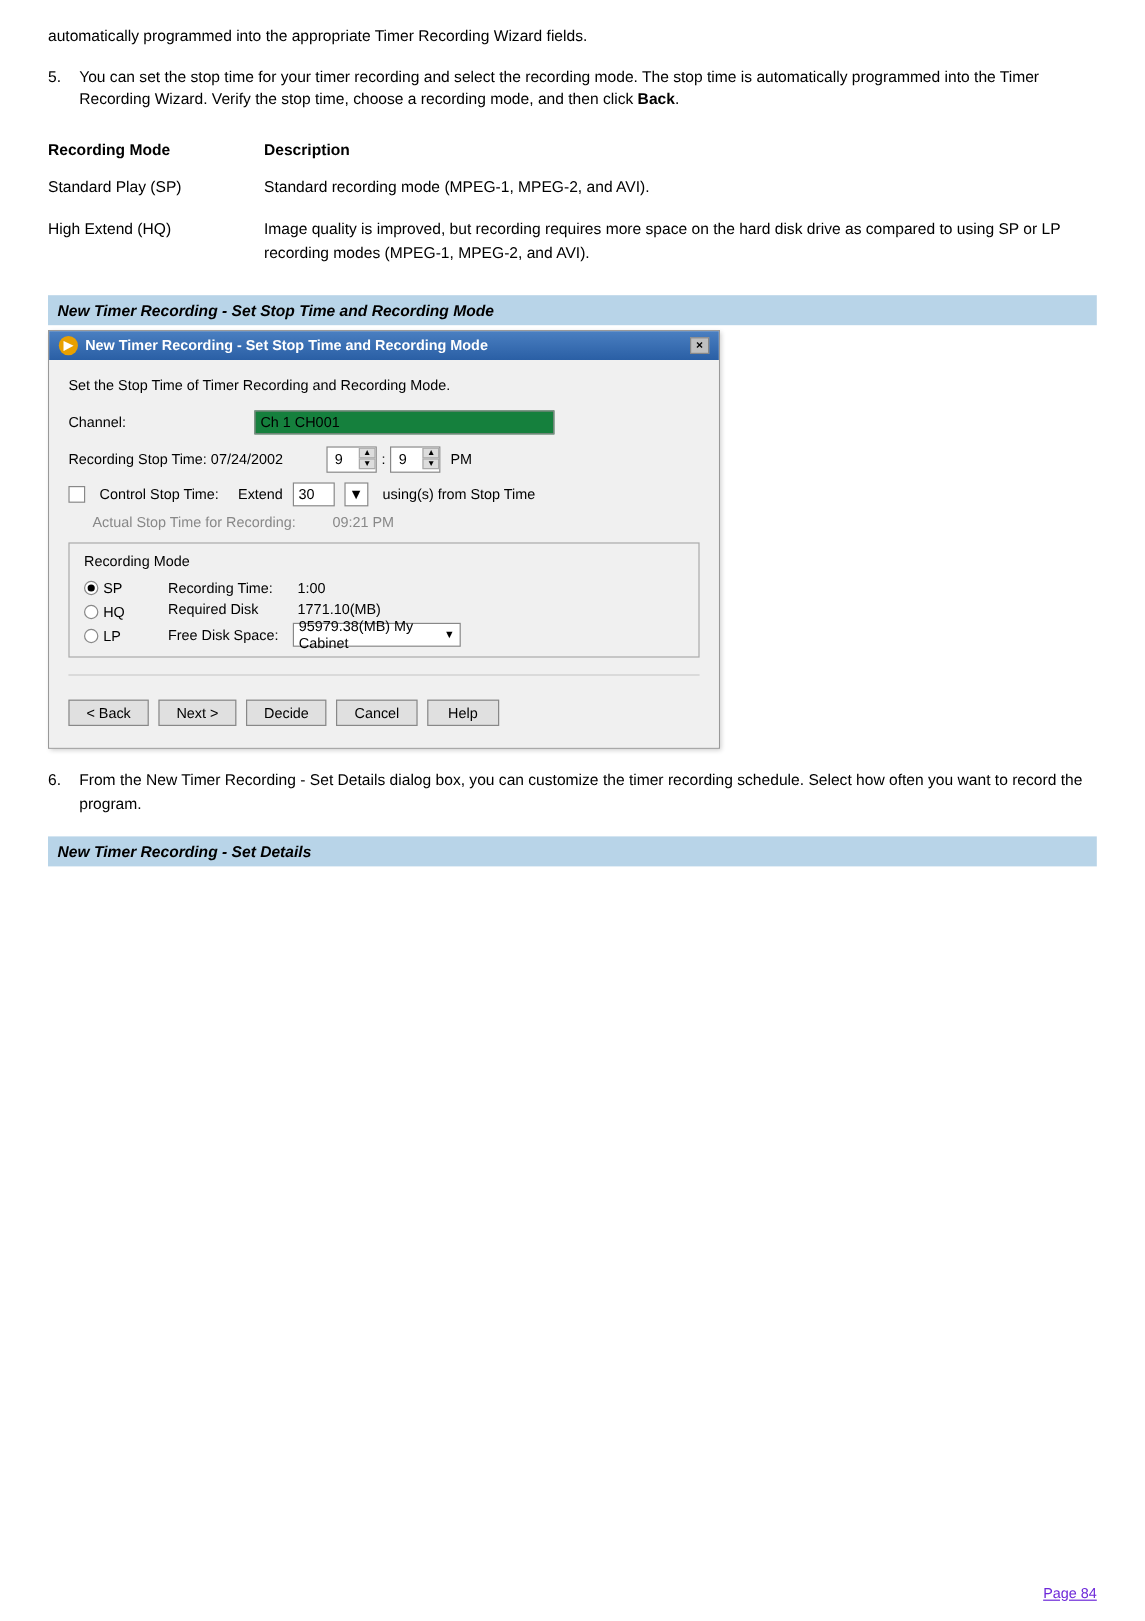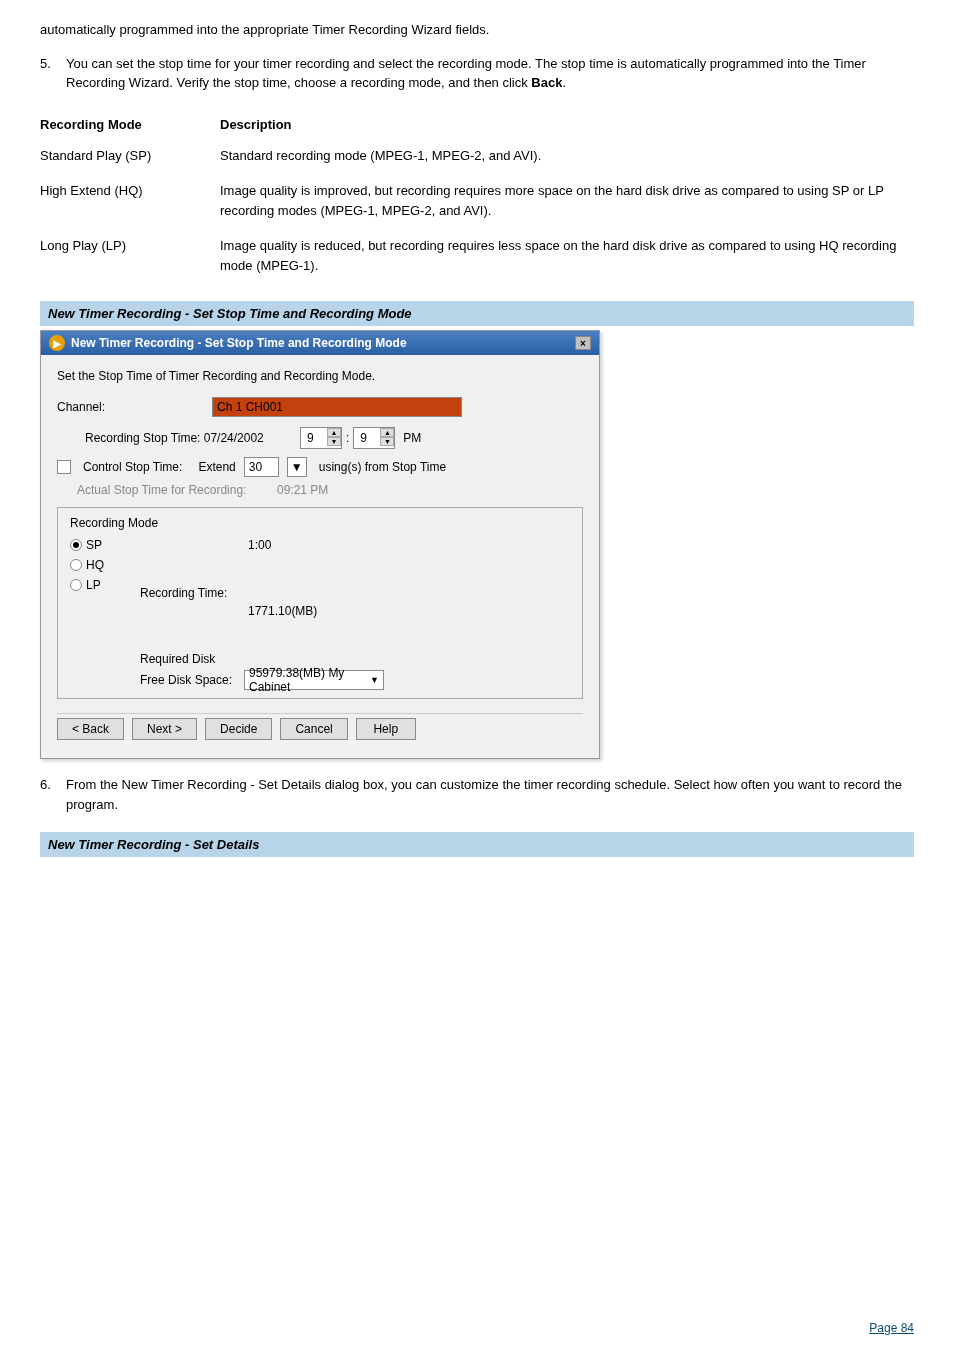--- a/index.html
+++ b/index.html
@@ -131,21 +131,21 @@
       align-items: center;
       margin-bottom: 8px;
       font-size: 12px;
     }
     .dialog-row label {
       width: 155px;
       font-size: 12px;
     }
     .dialog-input {
       border: 1px solid #888;
-      background: #c2410c;
+      background: #15803d;
       padding: 2px 4px;
       font-size: 12px;
       height: 20px;
     }
     .dialog-input-wide {
       width: 250px;
     }
 
     .time-input-group {
       display: flex;
@@ -247,21 +247,20 @@
       flex-direction: column;
       gap: 4px;
       font-size: 12px;
     }
     .mode-detail-row {
       display: flex;
       gap: 8px;
     }
     .mode-detail-key {
       width: 100px;
-      margin-top: 48px;
     }
     .mode-detail-val {
       font-weight: normal;
     }
     .disk-space-row {
       display: flex;
       align-items: center;
       gap: 4px;
     }
     .disk-select {
@@ -273,40 +272,40 @@
       width: 140px;
       display: flex;
       align-items: center;
       justify-content: space-between;
     }
 
     .dialog-footer {
       display: flex;
       justify-content: flex-start;
       gap: 8px;
-      padding: 4px 0 4px 0;
+      padding: 20px 0 4px 0;
       border-top: 1px solid #ccc;
       margin-top: 6px;
     }
     .dialog-btn {
       background: #e0e0e0;
       border: 1px solid #888;
       padding: 3px 14px;
       font-size: 12px;
       cursor: pointer;
       min-width: 60px;
       text-align: center;
     }
 
     .page-number {
       position: absolute;
       bottom: 16px;
       right: 40px;
       font-size: 12px;
-      color: #0c4a6e;
+      color: #6d28d9;
       text-decoration: underline;
     }
 
     .checkbox-control {
       width: 14px;
       height: 14px;
       border: 1px solid #888;
       background: white;
       display: inline-flex;
       align-items: center;
@@ -336,24 +335,20 @@
   </thead>
   <tbody>
     <tr>
       <td>Standard Play (SP)</td>
       <td>Standard recording mode (MPEG-1, MPEG-2, and AVI).</td>
     </tr>
     <tr>
       <td>High Extend (HQ)</td>
       <td>Image quality is improved, but recording requires more space on the hard disk drive as compared to using SP or LP recording modes (MPEG-1, MPEG-2, and AVI).</td>
     </tr>
-    <tr>
-      <td>Long Play (LP)</td>
-      <td>Image quality is reduced, but recording requires less space on the hard disk drive as compared to using HQ recording mode (MPEG-1).</td>
-    </tr>
   </tbody>
 </table>
 
 <div class="section-header">New Timer Recording - Set Stop Time and Recording Mode</div>
 
 <div class="dialog-wrapper">
   <div class="dialog-titlebar">
     <div class="dialog-titlebar-left">
       <span class="dialog-icon">▶</span>
       <span>New Timer Recording - Set Stop Time and Recording Mode</span>
@@ -363,21 +358,21 @@
 
   <div class="dialog-body">
     <p class="dialog-desc">Set the Stop Time of Timer Recording and Recording Mode.</p>
 
     <div class="dialog-row">
       <label>Channel:</label>
       <input class="dialog-input dialog-input-wide" type="text" value="Ch 1 CH001" style="">
     </div>
 
 
-    <div class="dialog-row" style="margin-top:10px;margin-left:28px;">
+    <div class="dialog-row" style="margin-top:10px;">
       <label style="width:215px;">Recording Stop Time: 07/24/2002</label>
       <div class="time-input-group">
         <div class="spin-input" style="width:42px; border:1px solid #888; background:white; display:flex; align-items:center; position:relative; height:22px;">
           <span style="padding-left:4px; font-size:12px;">9</span>
           <div style="position:absolute; right:0; top:0; display:flex; flex-direction:column; height:100%;">
             <div class="spin-arrow">▲</div>
             <div class="spin-arrow">▼</div>
           </div>
         </div>
         <span style="font-size:12px;">:</span>

